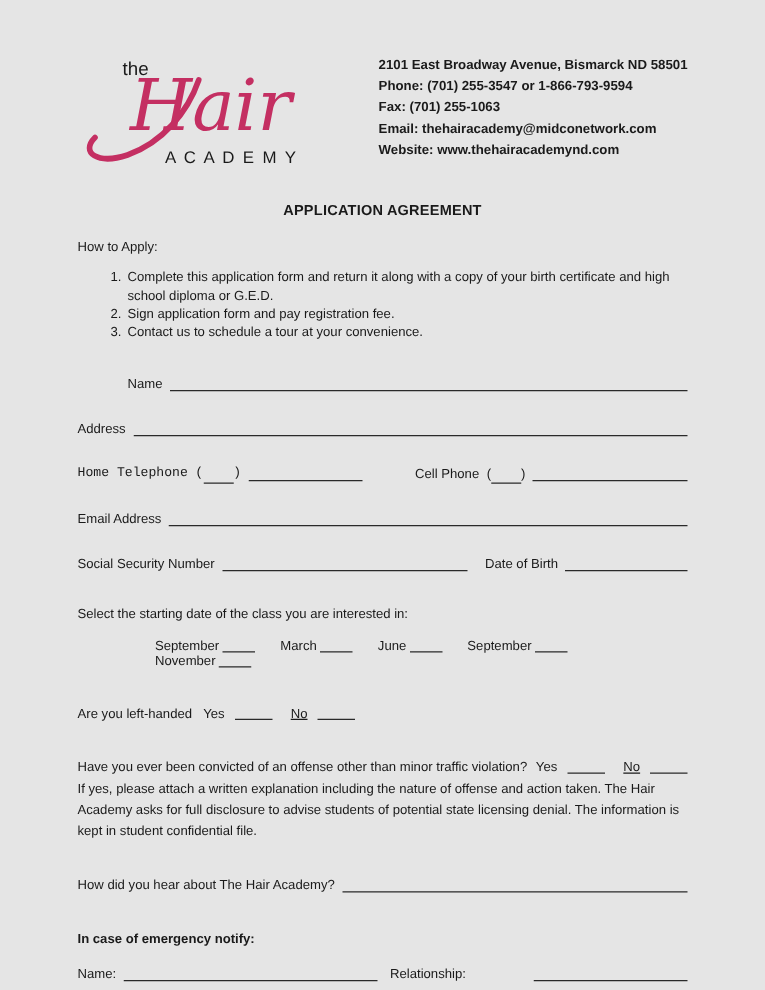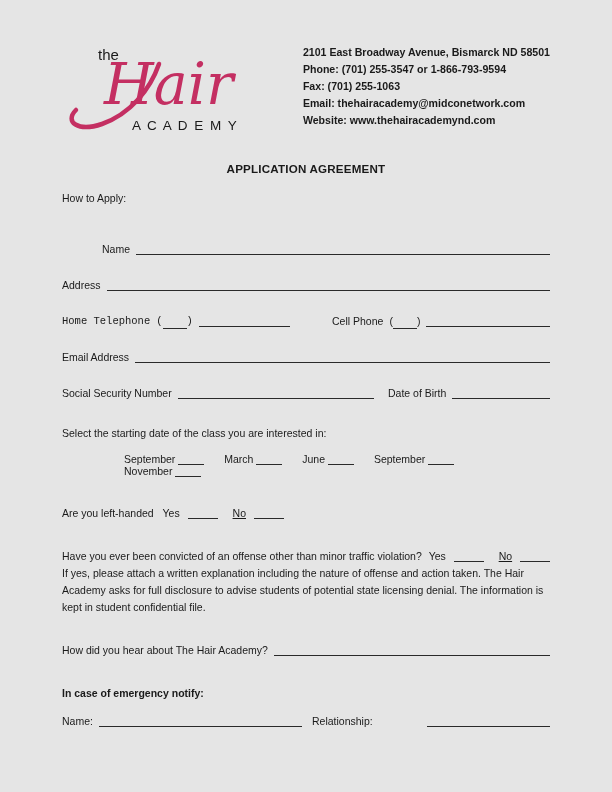--- a/index.html
+++ b/index.html
@@ -77,22 +77,27 @@
         <div>Phone: (701) 255-3547 or 1-866-793-9594</div>
         <div>Fax: (701) 255-1063</div>
         <div>Email: thehairacademy@midconetwork.com</div>
         <div>Website: www.thehairacademynd.com</div>
       </div>
     </div>
 
     <div class="doc-title">APPLICATION AGREEMENT</div>
 
     <div class="howto-heading">How to Apply:</div>
-
-    <div class="row" style="margin-top:38px;padding-left:40px;">
+    <ol class="steps">
+      <li>Complete this application form and return it along with a copy of your birth certificate and high school diploma or G.E.D.</li>
+      <li>Sign application form and pay registration fee.</li>
+      <li>Contact us to schedule a tour at your convenience.</li>
+    </ol>
+
+    <div class="row" style="margin-top:27px;padding-left:40px;">
       <span class="label">Name</span>
       <span class="gap6"></span>
       <span class="fill"></span>
     </div>
 
     <div class="row">
       <span class="label">Address</span>
       <span class="gap6"></span>
       <span class="fill"></span>
     </div>

